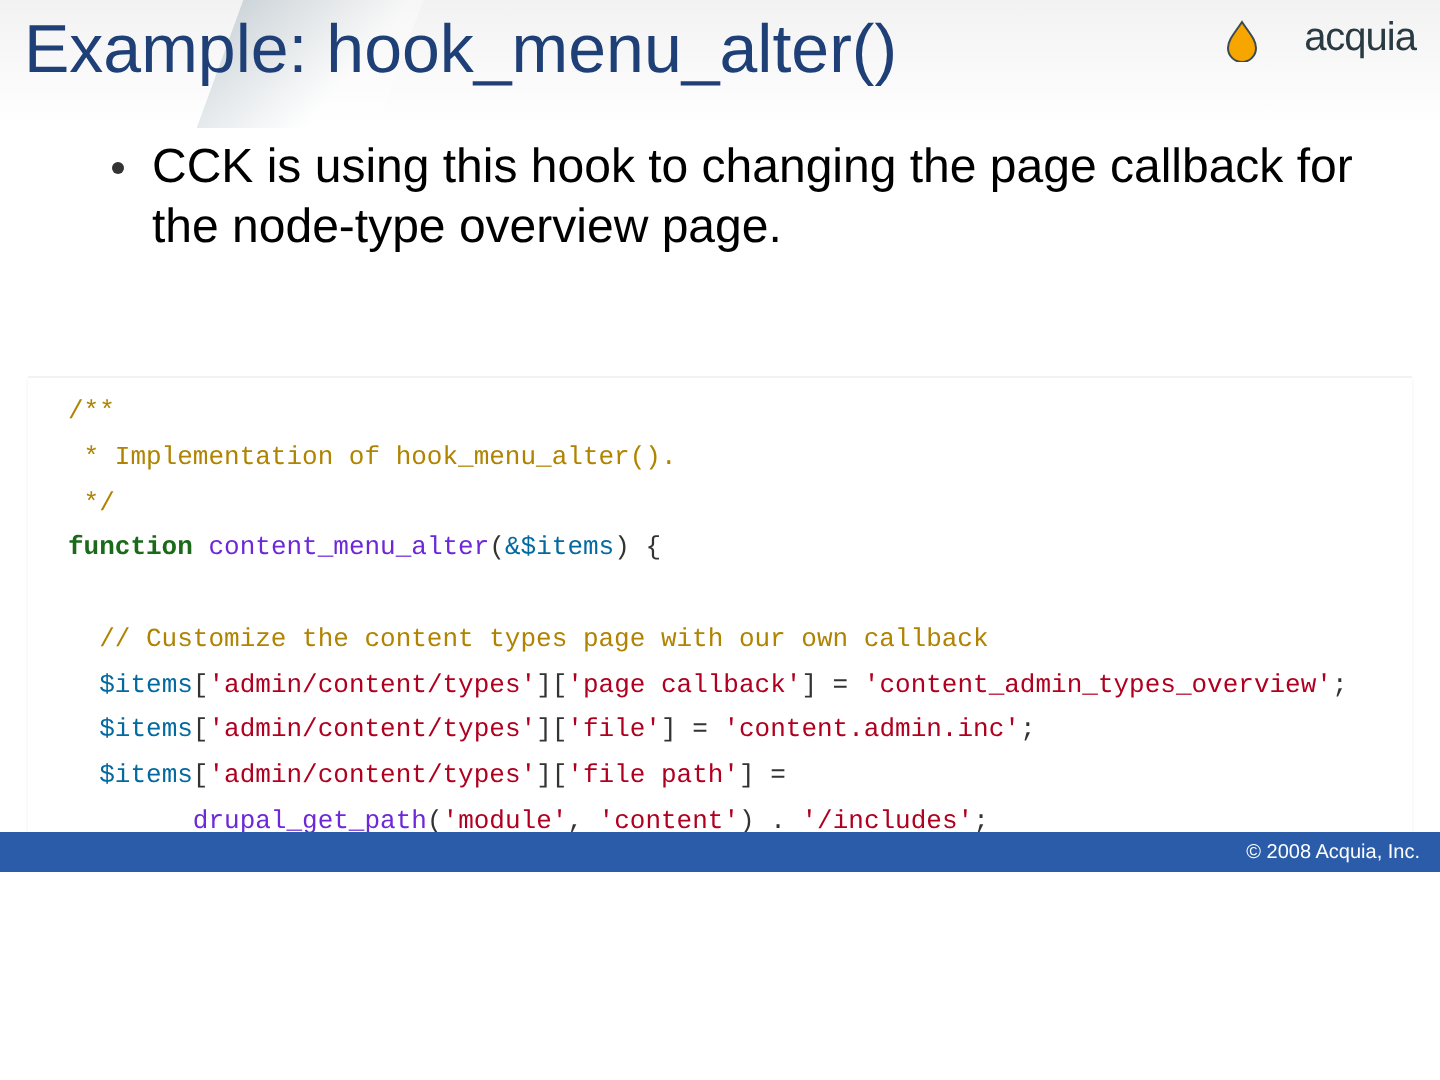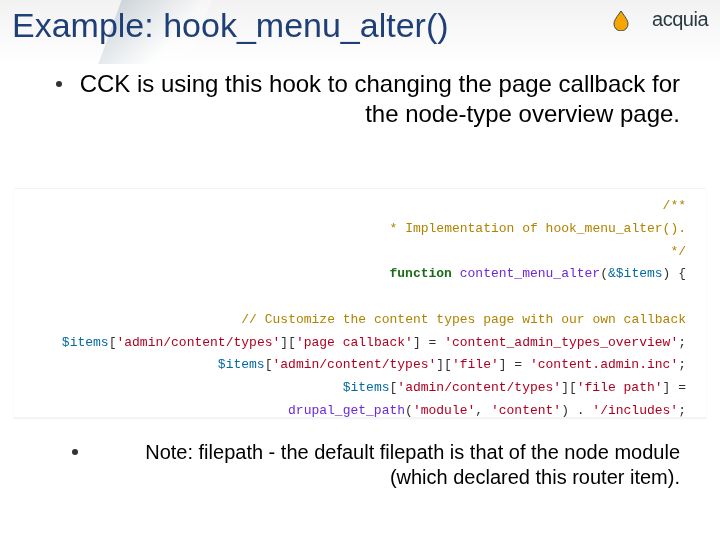--- a/index.html
+++ b/index.html
@@ -10,21 +10,20 @@
     font-family: Arial, Helvetica, sans-serif;
     background: #fff;
     overflow: hidden;
     position: relative;
   }
   .slide {
     width: 720px;
     height: 436px;
     position: relative;
     box-sizing: border-box;
-    text-align: right;
   }
   .header-band {
     position: absolute;
     top: 0; left: 0; right: 0;
     height: 64px;
     background: linear-gradient(to bottom, #f2f2f2 0%, #ffffff 100%);
     z-index: 0;
   }
   .header-diag {
     position: absolute;
@@ -160,21 +159,18 @@
 <span class="c-comment"> */</span>
 <span class="c-key">function</span> <span class="c-func">content_menu_alter</span><span class="c-punct">(</span><span class="c-var">&amp;$items</span><span class="c-punct">) {</span>
 
 <span class="c-comment">  // Customize the content types page with our own callback</span>
   <span class="c-var">$items</span><span class="c-punct">[</span><span class="c-str">'admin/content/types'</span><span class="c-punct">][</span><span class="c-str">'page callback'</span><span class="c-punct">] = </span><span class="c-str">'content_admin_types_overview'</span><span class="c-punct">;</span>
   <span class="c-var">$items</span><span class="c-punct">[</span><span class="c-str">'admin/content/types'</span><span class="c-punct">][</span><span class="c-str">'file'</span><span class="c-punct">] = </span><span class="c-str">'content.admin.inc'</span><span class="c-punct">;</span>
   <span class="c-var">$items</span><span class="c-punct">[</span><span class="c-str">'admin/content/types'</span><span class="c-punct">][</span><span class="c-str">'file path'</span><span class="c-punct">] =</span>
         <span class="c-func">drupal_get_path</span><span class="c-punct">(</span><span class="c-str">'module'</span><span class="c-punct">, </span><span class="c-str">'content'</span><span class="c-punct">) . </span><span class="c-str">'/includes'</span><span class="c-punct">;</span>
 </div>
 
-  <div class="note">
-    <div class="bullet-row">
-      <div class="dot"></div>
-      <div class="bullet-text">Note: filepath - the default filepath is that of the node module (which declared this router item).</div>
-    </div>
+
+  <div class="footer">
+    <span class="footer-text">© 2008 Acquia, Inc.</span>
   </div>
-
 
 </div>
 
 </body></html>

